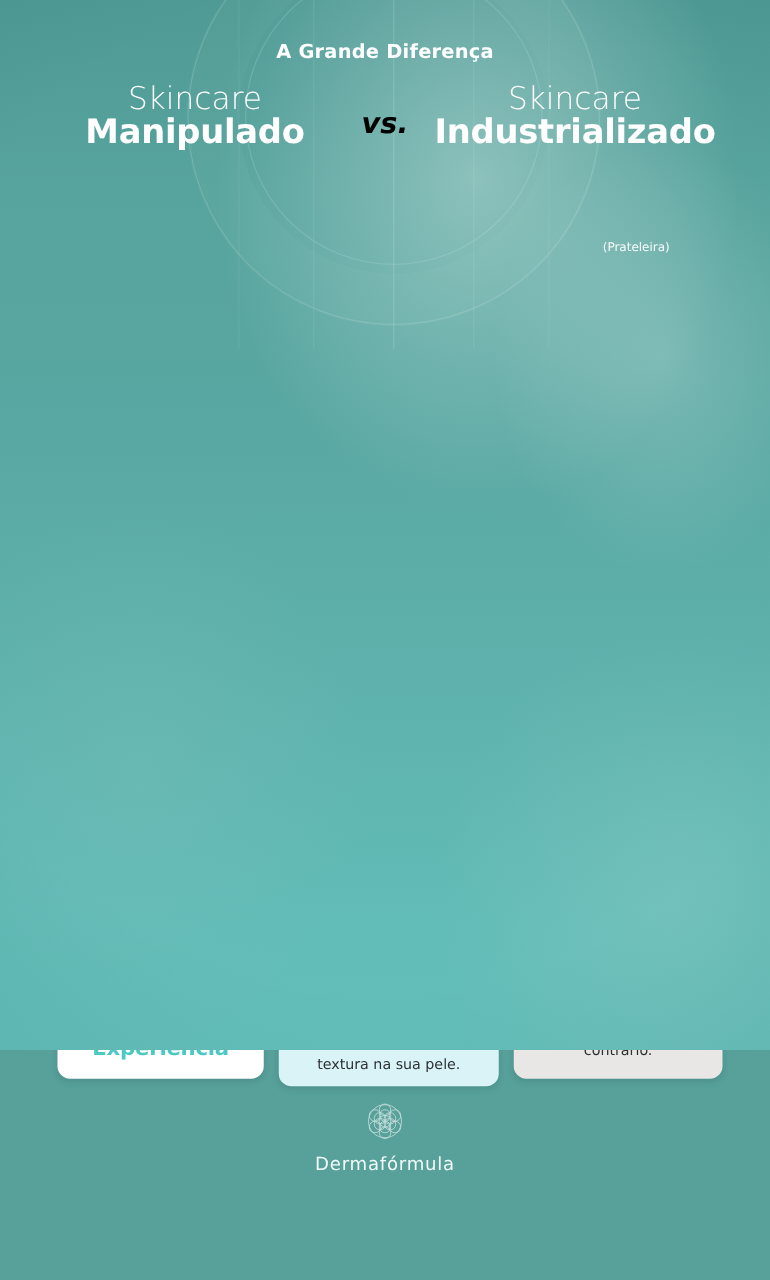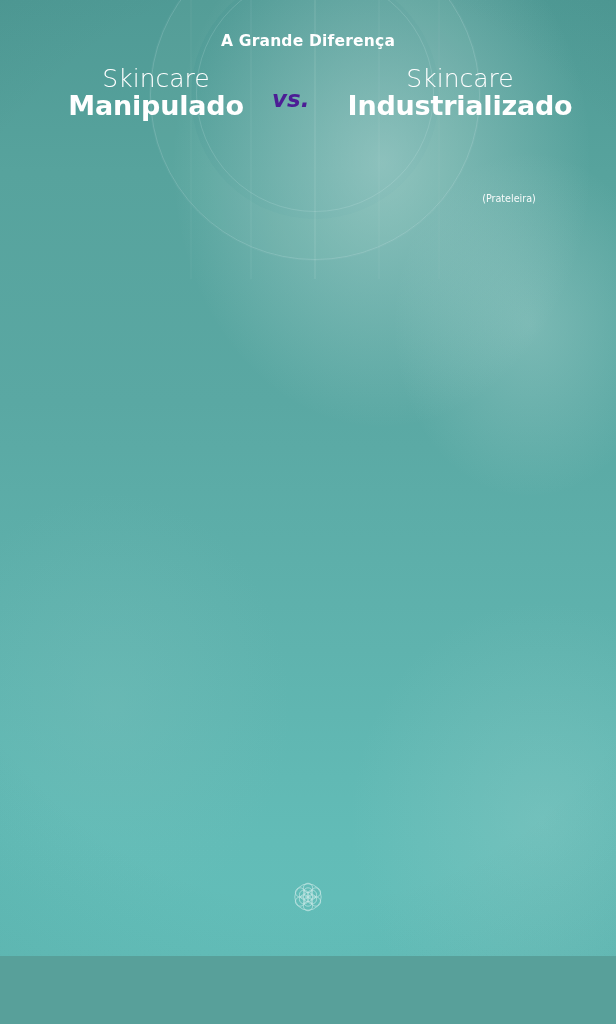--- a/index.html
+++ b/index.html
@@ -37,36 +37,36 @@
   }
   #bg-rings-2 {
     position:absolute; left:196px; top:-26px; width:238px; height:238px;
     border-radius:50%; border:1px solid rgba(225,242,240,0.16);
   }
   #bg-vig {
     position:absolute; inset:0;
     background:radial-gradient(ellipse 125% 92% at 50% 46%, rgba(0,0,0,0) 52%, rgba(20,70,68,0.16) 100%);
   }
 
-  #page { position:relative; width:616px; height:956px; }
+  #page { position:relative; width:616px; height:840px; }
 
   
   .kicker {
     text-align:center; color:#ffffff; font-size:15.5px; font-weight:bold;
     letter-spacing:.2px; padding-top:32px;
   }
   .vs-wrap {
     display:flex; align-items:center; justify-content:center;
     gap:0px; margin-top:16px; padding:0 16px;
   }
   .vs-side { width:232px; text-align:center; color:#ffffff; line-height:1.04; }
   .vs-side .thin { display:block; font-size:25px; font-weight:300; }
   .vs-side .bold { display:block; font-size:27px; font-weight:bold; letter-spacing:-.2px; }
   .vs-mid {
-    width:72px; text-align:left; color:#4c1d95;
+    width:72px; text-align:center; color:#000000;
     font-size:23px; font-weight:bold; font-style:italic; padding-top:12px;
   }
   .lede {
     margin:18px auto 0; width:532px; text-align:center;
     color:#eaf6f4; font-size:12.4px; line-height:1.52;
   }
 
   
   .table { margin-top:22px; padding:0 46px; }
   .grid-row { display:flex; gap:12px; align-items:stretch; }

